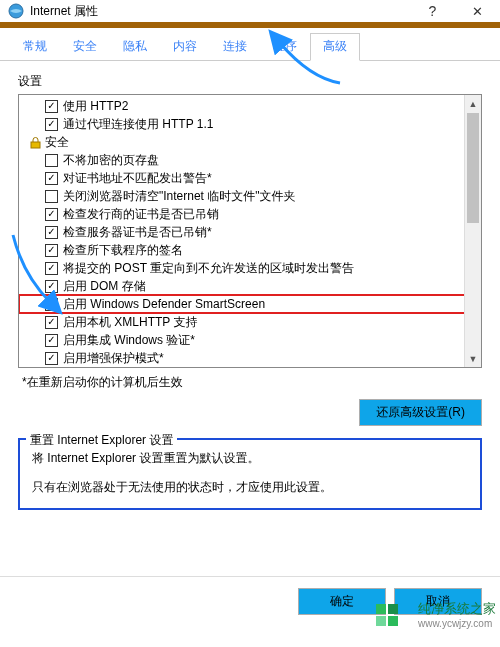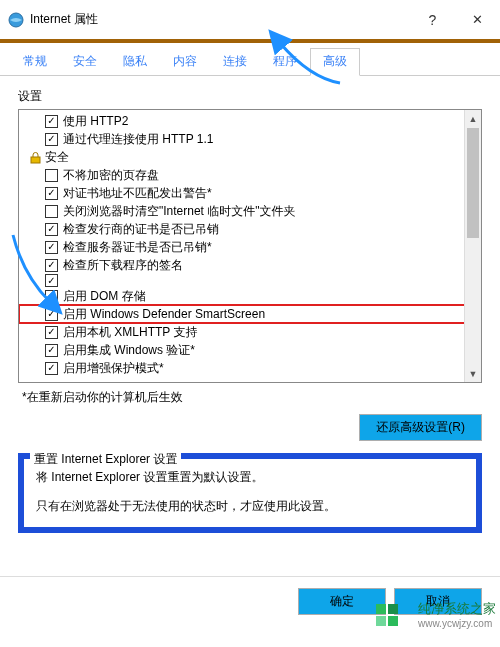--- a/index.html
+++ b/index.html
@@ -1,17 +1,17 @@
 <!DOCTYPE html>
 <html><head>
 <meta charset="utf-8">
 <style>
 * { box-sizing: border-box; margin: 0; padding: 0; font-family: "Microsoft YaHei", "Segoe UI", sans-serif; }
 body { width: 500px; height: 647px; background: #fff; overflow: hidden; position: relative; }
-.titlebar { height: 43px; background: #fff; border-bottom: 4px solid #a16207; display: flex; align-items: center; padding-left: 8px; }
+.titlebar { height: 28px; background: #fff; border-bottom: 6px solid #a16207; display: flex; align-items: center; padding-left: 8px; }
 .title-icon { width: 16px; height: 16px; margin-right: 6px; display: inline-block; position: relative; }
 .title-icon svg { width: 16px; height: 16px; }
 .title-text { font-size: 12px; color: #000; flex: 1; }
 .titlebar-buttons { display: flex; }
 .tb-btn { width: 45px; height: 30px; display: flex; align-items: center; justify-content: center; font-size: 13px; color: #333; }
 .tb-btn.help { font-size: 14px; }
 .tabs { display: flex; padding: 4px 10px 0 10px; border-bottom: 1px solid #ccc; font-size: 12px; }
 .tab { padding: 4px 12px 5px 12px; color: #3b82f6; border: 1px solid transparent; position: relative; top: 1px; }
 .tab.active { border: 1px solid #ccc; border-bottom: 1px solid #fff; background: #fff; }
 .content { padding: 12px 18px 16px 18px; }
@@ -23,21 +23,21 @@
 .lock-icon { width: 13px; height: 13px; margin-right: 3px; display: inline-block; }
 .cb { width: 13px; height: 13px; border: 1px solid #333; margin-right: 5px; display: inline-flex; align-items: center; justify-content: center; font-size: 10px; background: #fff; flex-shrink: 0; }
 .cb.checked::before { content: "✓"; color: #000; }
 .row.highlight { outline: 2px solid #e02020; outline-offset: -1px; padding-right: 8px; }
 .scrollbar { position: absolute; right: 0; top: 0; bottom: 0; width: 17px; background: #f0f0f0; border-left: 1px solid #ddd; }
 .sb-btn { height: 17px; display: flex; align-items: center; justify-content: center; background: #f0f0f0; font-size: 9px; color: #555; }
 .sb-thumb { position: absolute; left: 2px; right: 2px; top: 18px; height: 110px; background: #c1c1c1; }
 .note { font-size: 12px; color: #000; margin: 6px 0 8px 4px; }
 .btn-row { display: flex; justify-content: flex-end; margin-bottom: 10px; }
 .win-btn { border: 1px solid #adadad; background: #0ea5e9; font-size: 12px; padding: 4px 16px; min-width: 110px; text-align: center; }
-.fieldset { border: 6px solid #1d4ed8; padding: 10px 12px 12px 12px; position: relative; margin-top: 12px; }
+.fieldset { border: 2px solid #1d4ed8; padding: 10px 12px 12px 12px; position: relative; margin-top: 12px; }
 .fieldset-label { position: absolute; top: -8px; left: 6px; background: #fff; padding: 0 4px; font-size: 12px; }
 .reset-row { display: flex; align-items: flex-start; gap: 10px; }
 .reset-text { font-size: 12px; flex: 1; }
 .reset-note { font-size: 12px; margin-top: 12px; }
 .dialog-buttons { position: absolute; bottom: 32px; right: 18px; display: flex; gap: 8px; }
 .dialog-buttons .win-btn { min-width: 88px; }
 .footer-divider { position: absolute; bottom: 70px; left: 0; right: 0; height: 1px; background: #ddd; }
 .watermark { position: absolute; bottom: 18px; right: 4px; display: flex; align-items: center; gap: 20px; font-size: 13px; color: #1a7a3a; }
 .wm-logo { width: 22px; height: 22px; display: grid; grid-template-columns: 1fr 1fr; grid-template-rows: 1fr 1fr; gap: 2px; }
 .wm-logo span { background: #2bbb5b; }
@@ -113,20 +113,21 @@
         <div class="row">
           <span class="cb checked"></span>
           <span>检查服务器证书是否已吊销*</span>
         </div>
         <div class="row">
           <span class="cb checked"></span>
           <span>检查所下载程序的签名</span>
         </div>
         <div class="row">
           <span class="cb checked"></span>
+          <span>将提交的 POST 重定向到不允许发送的区域时发出警告</span>
         </div>
         <div class="row">
           <span class="cb checked"></span>
           <span>启用 DOM 存储</span>
         </div>
         <div class="row highlight">
           <span class="cb checked"></span>
           <span>启用 Windows Defender SmartScreen</span>
         </div>
         <div class="row">

